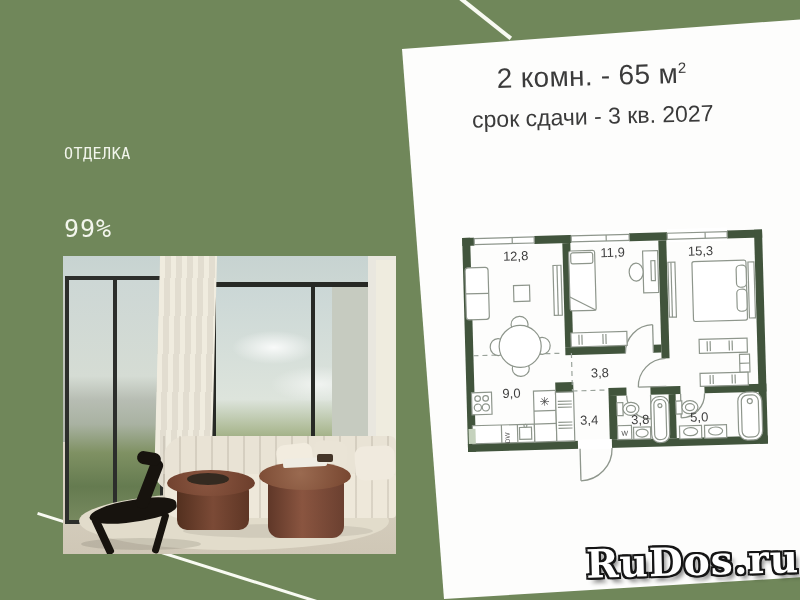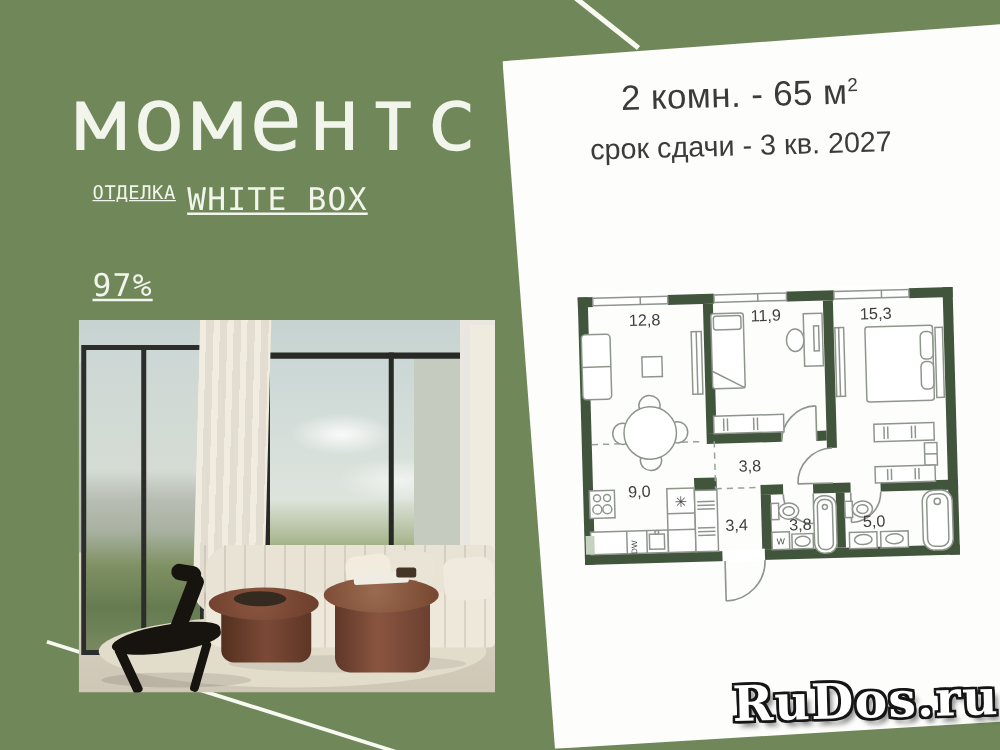--- a/index.html
+++ b/index.html
@@ -9,21 +9,21 @@
 
   
   .decor-line{ position:absolute; background:#f8faf2; transform-origin:0 0; }
   .decor-line.top{ left:462px; top:-3px; width:64px; height:4px; transform:rotate(38.5deg); }
   .decor-line.bottom{ left:38px; top:512px; width:295px; height:3px; transform:rotate(17.5deg); z-index:1; }
 
   
   .brand{ position:absolute; left:59px; top:40px; width:390px; height:225px; z-index:2;
           color:#f2f5ec; font-family:"DejaVu Sans Mono", monospace; white-space:nowrap; }
   .logo{ position:absolute; left:0; top:20px; font-size:71px; line-height:1; letter-spacing:4px; font-weight:normal; }
-  .feat{ position:absolute; left:15px; display:flex; align-items:flex-start; gap:9px;text-decoration:underline; }
+  .feat{ position:absolute; left:5px; display:flex; align-items:center; gap:9px; }
   .feat.f1{ top:105px; } .feat.f2{ top:140px; } .feat.f3{ top:174px; }
   .feat .big{ font-size:25px; letter-spacing:1px; }
   .feat .small{ font-size:15px; letter-spacing:0.5px; }
 
   
   .photo{ position:absolute; left:63px; top:256px; width:333px; height:298px; overflow:hidden; z-index:2; }
   .photo div{ position:absolute; }
   .ph-sky{ inset:0; background:linear-gradient(180deg,#c7d3d1 0%,#d9e1da 38%,#e7e9e0 61%,#dcd5c6 63%,#cfc7b6 100%); }
   .ph-building{ left:0; top:34px; width:104px; height:152px; background:linear-gradient(180deg,#c9cec5,#b0b6ac); }
   .ph-door{ left:2px; top:20px; width:99px; height:248px; border:4px solid #2c2e2b;
@@ -90,29 +90,27 @@
 </style>
 </head>
 <body>
 
 <div class="stage">
 
   <div class="decor-line top"></div>
   <div class="decor-line bottom"></div>
 
   <div class="brand">
-    <div class="logo">моментс</div>
     <div class="feat f1">
       <span class="small">ОТДЕЛКА</span>
-      <span class="big">WHITE BOX</span>
     </div>
     <div class="feat f2">
     </div>
     <div class="feat f3">
-      <span class="big">97%</span>
+      <span class="big">99%</span>
     </div>
   </div>
 
   <div class="photo">
     <div class="ph-sky"></div>
     <div class="ph-building"></div>
     <div class="ph-door"></div>
     <div class="ph-door-bar"></div>
     <div class="ph-window"></div>
     <div class="ph-window-bar"></div>

